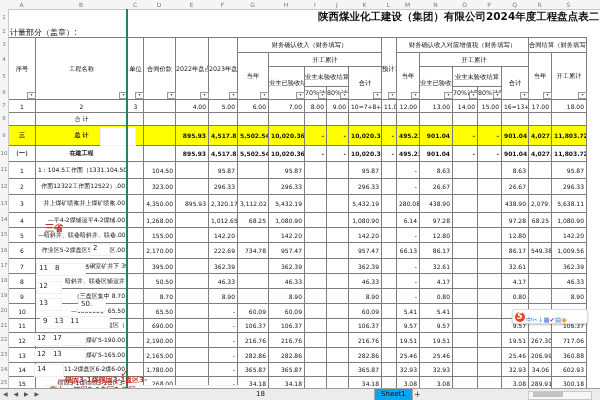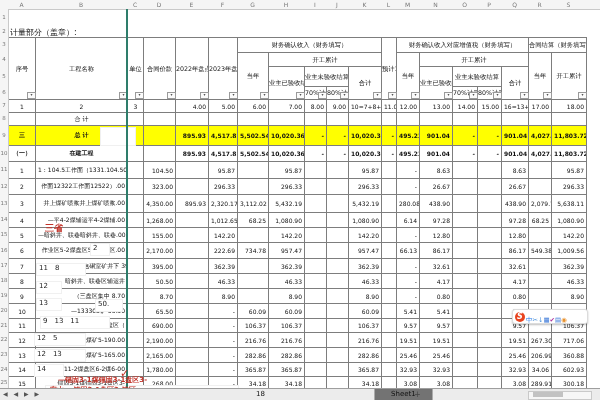--- a/index.html
+++ b/index.html
@@ -42,22 +42,22 @@
   #sogou{position:absolute;left:512px;top:309px;width:70px;height:13px;background:#ffffff;
          border:1px solid #dcdcdc;border-radius:3px;box-shadow:0 1px 2px rgba(0,0,0,.25);
          z-index:8;display:flex;align-items:center;gap:1px;padding:0 2px;}
   #sogou .slogo{width:10px;height:10px;border-radius:50%;background:#e8431f;color:#fff;
          font-size:8px;font-weight:bold;text-align:center;line-height:10px;font-style:italic;}
   #sogou .sic{font-size:6.5px;line-height:10px;}
   
   #tabbar{position:absolute;left:0;top:388px;width:600px;height:12px;background:#ececec;
           border-top:1px solid #9e9e9e;z-index:7;font-size:7px;}
   #navarrows{position:absolute;left:3px;top:1px;color:#555;font-size:6px;letter-spacing:2px;}
-  #sheettab{position:absolute;left:374px;top:0;height:11px;background:#737373;
-            border:1px solid #ababab;border-top:none;padding:0 16px;font-size:7px;line-height:11px;}
+  #sheettab{position:absolute;left:374px;top:0;height:11px;background:#0ea5e9;
+            border:1px solid #ababab;border-top:none;padding:0 6px;font-size:7px;line-height:11px;}
   #addsheet{position:absolute;left:414px;top:0;font-size:8px;color:#444;line-height:11px;}
   #stray18{position:absolute;left:256px;top:0;font-size:7px;color:#111;line-height:11px;}
   #hscroll{position:absolute;left:528px;top:2px;width:62px;height:7px;background:#f6f6f6;
            border:1px solid #c9c9c9;}
   #hthumb{position:absolute;left:4px;top:0px;width:30px;height:5px;background:#c2c2c2;}
 </style>
 </head>
 <body>
 
 <div id="page">
@@ -106,20 +106,21 @@
       <div class="rownum" style="top: 279px; height: 15px; line-height: 15px;">19</div>
       <div class="rownum" style="top: 294px; height: 15px; line-height: 15px;">20</div>
       <div class="rownum" style="top: 309px; height: 14px; line-height: 14px;">21</div>
       <div class="rownum" style="top: 323px; height: 15px; line-height: 15px;">22</div>
       <div class="rownum" style="top: 338px; height: 15px; line-height: 15px;">23</div>
       <div class="rownum" style="top: 353px; height: 14px; line-height: 14px;">24</div>
       <div class="rownum" style="top: 367px; height: 13px; line-height: 13px;">25</div>
       <div class="rownum" style="top: 380px; height: 11px; line-height: 11px;">26</div>
     </div>
 
+  <div id="title">陕西煤业化工建设（集团）有限公司2024年度工程盘点表二</div>
   <div id="unit">计量部分（盖章）:</div>
 
   <div id="grid">
     <table>
       <colgroup id="cols">
           <col style="width: 27px;">
           <col style="width: 92px;">
           <col style="width: 16px;">
           <col style="width: 32px;">
           <col style="width: 33px;">
@@ -600,23 +601,23 @@
   </div>
 
   <div id="freeze"></div>
 
   <div id="overlays">
       <div class="wbox" style="left: 100px; top: 127px; width: 32px; height: 17px;"></div>
       <div class="wbox" style="left: 90px; top: 243px; width: 16px; height: 11px;">2</div>
       <div class="wbox" style="left: 36px; top: 263px; width: 46px; height: 11px;">11　8</div>
       <div class="wbox" style="left: 36px; top: 281px; width: 22px; height: 11px;">12</div>
       <div class="wbox" style="left: 36px; top: 298px; width: 22px; height: 11px;">13</div>
-      <div class="wbox" style="left: 95px; top: 299px; width: 24px; height: 11px;">50.</div>
+      <div class="wbox" style="left: 78px; top: 299px; width: 24px; height: 11px;">50.</div>
       <div class="wbox" style="left: 40px; top: 316px; width: 66px; height: 11px;">9　13　11</div>
-      <div class="wbox" style="left: 34px; top: 333px; width: 48px; height: 11px;">12　5</div>
+      <div class="wbox" style="left: 34px; top: 333px; width: 48px; height: 11px;">12　17</div>
       <div class="wbox" style="left: 34px; top: 349px; width: 48px; height: 11px;">12　13</div>
       <div class="wbox" style="left: 34px; top: 364px; width: 26px; height: 11px;">14</div>
       <div class="wbox" style="left: 45px; top: 385px; width: 190px; height: 14px;"></div>
       <div class="redtx" style="left: 45px; top: 222px; font-size: 9px;">三省</div>
       <div class="redtx" style="left: 58px; top: 375px; font-size: 7px;">—锚固3-1煤锚固3-1盘区3-</div>
       <div class="redtx" style="left: 50px; top: 385px; font-size: 7px;">安山 —锚固3-1盘区3-锚区</div>
       <div class="redtx" style="left: 58px; top: 392px; font-size: 7px;">—1煤锚区</div>
       <div class="redtx" style="left: 120px; top: 367px; font-size: 11px;">✓</div>
     </div>
 

